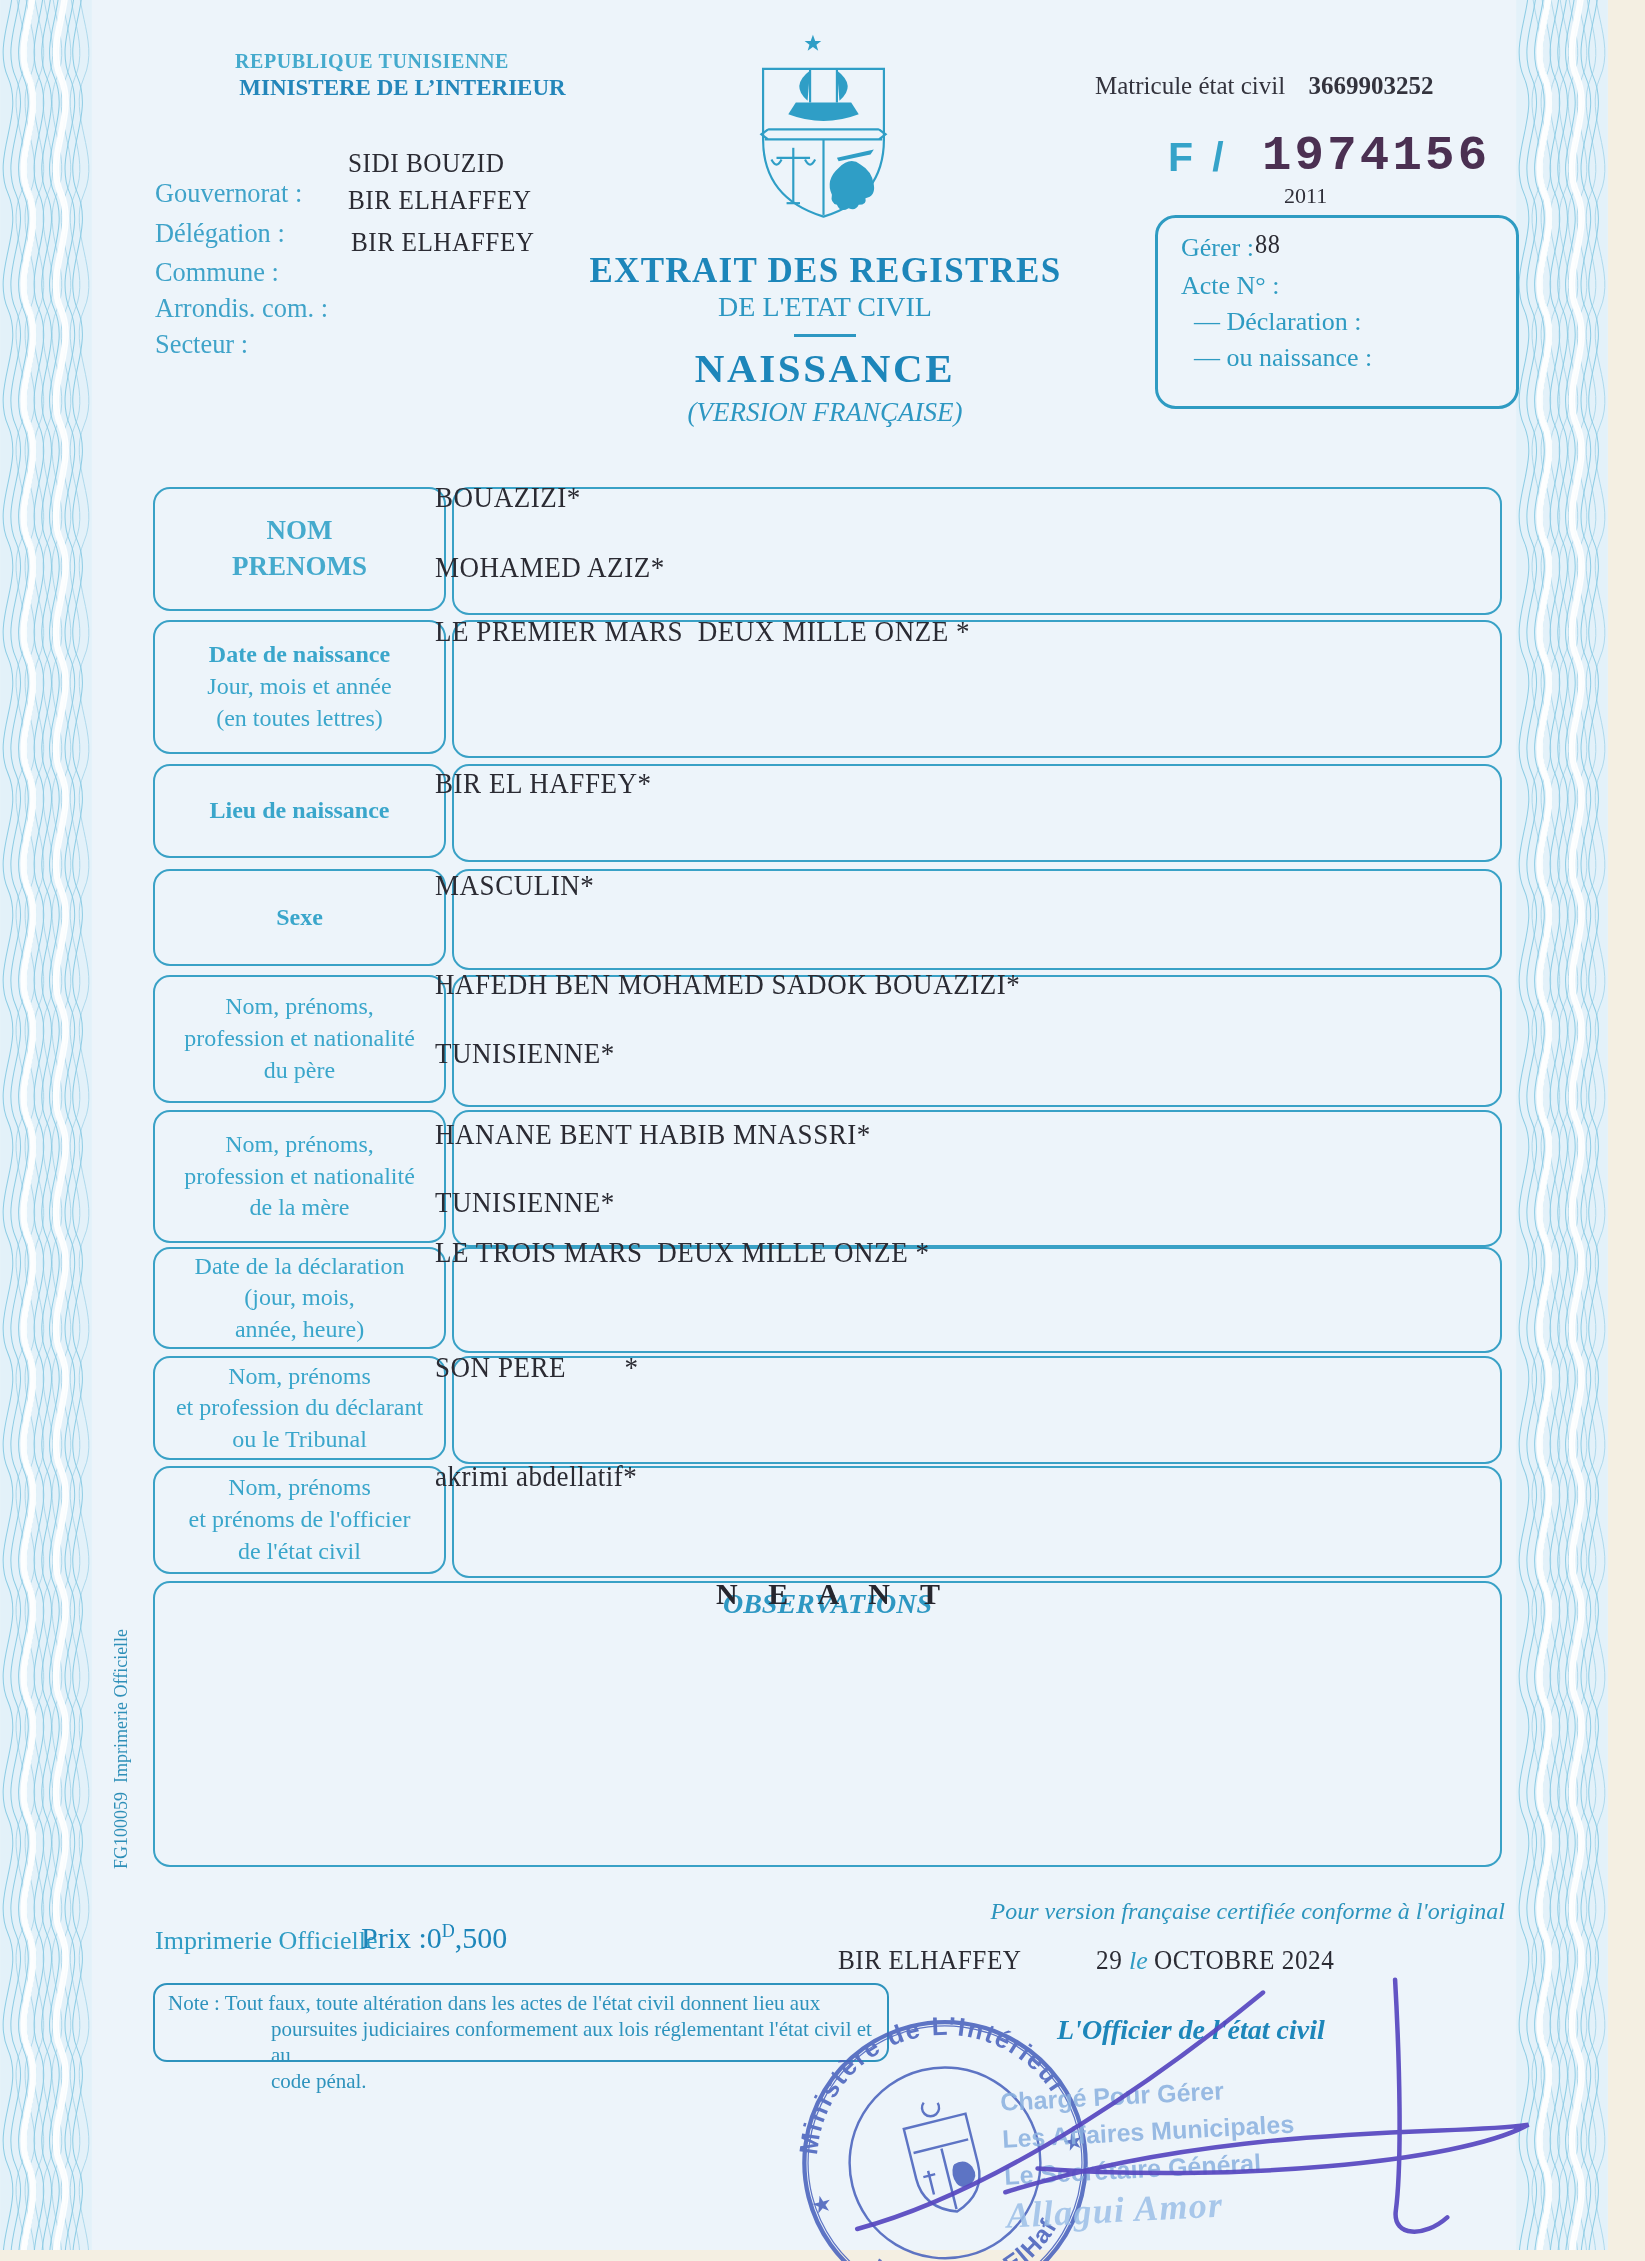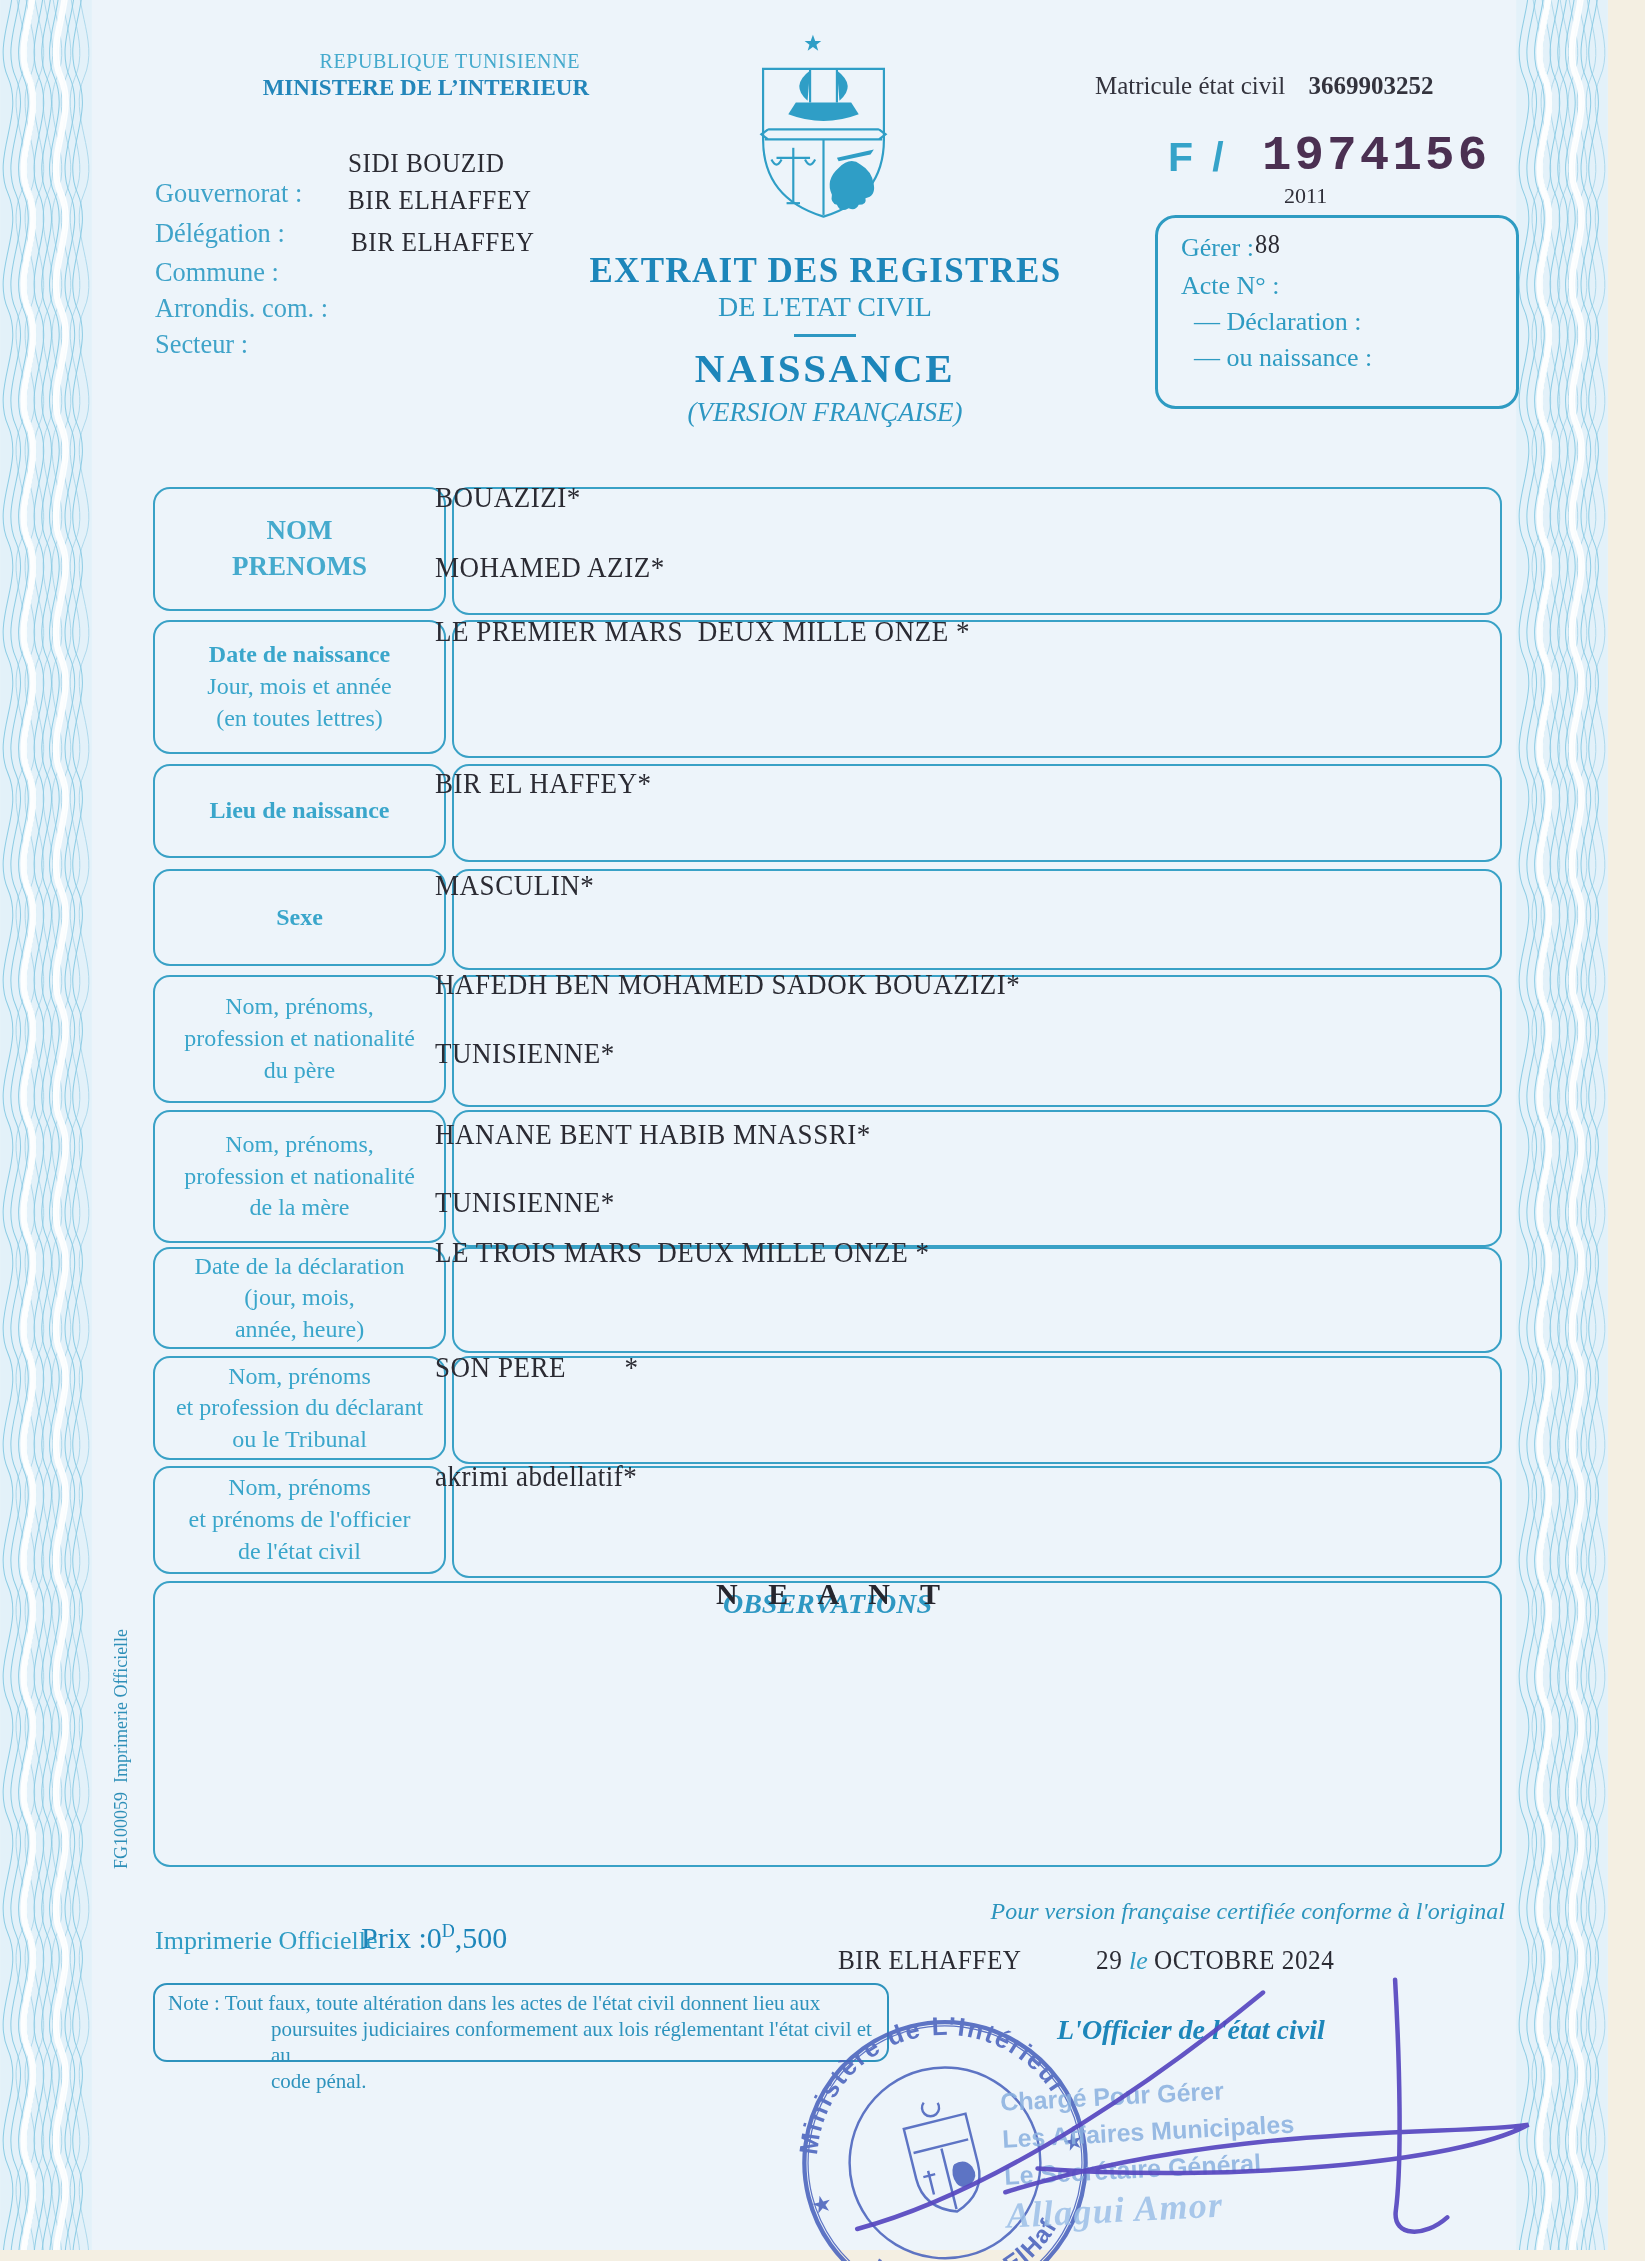--- a/index.html
+++ b/index.html
@@ -99,22 +99,22 @@
     </g>
     <g stroke="#ffffff" stroke-width="10" opacity=".95">
       <use href="#gw" x="44"></use>
         <use href="#gw" x="94"></use>
     </g>
   </svg>
 
   <div class="abs cream" style="left:1608px;top:0;width:37px;height:2261px;"></div>
   <div class="abs cream" style="left:0;top:2250px;width:1645px;height:11.6px;"></div>
 
-  <div class="abs teal-lt" style="left:245px;top:50px;width:335px;text-align:right;font-size:20px;letter-spacing:0.6px;">REPUBLIQUE TUNISIENNE</div>
-  <div class="abs teal-bold" style="left:202px;top:75px;width:387px;text-align:right;font-size:23px;color:#2386ba;">MINISTERE DE L’INTERIEUR</div>
+  <div class="abs teal-lt" style="left:235px;top:50px;width:335px;text-align:left;font-size:20px;letter-spacing:0.6px;font-weight:bold;">REPUBLIQUE TUNISIENNE</div>
+  <div class="abs teal-bold" style="left:209px;top:75px;width:387px;text-align:center;font-size:23px;color:#2386ba;">MINISTERE DE L’INTERIEUR</div>
 
   <div class="abs hdr-val" style="left:348px;top:147px;"><span class="typed">SIDI BOUZID</span></div>
   <div class="abs hdr-lbl" style="left:155px;top:178px;">Gouvernorat :</div>
   <div class="abs hdr-val" style="left:348px;top:184px;"><span class="typed">BIR ELHAFFEY</span></div>
   <div class="abs hdr-lbl" style="left:155px;top:218px;">Délégation :</div>
   <div class="abs hdr-val" style="left:351px;top:226px;"><span class="typed">BIR ELHAFFEY</span></div>
   <div class="abs hdr-lbl" style="left:155px;top:257px;">Commune :</div>
   <div class="abs hdr-lbl" style="left:155px;top:293px;">Arrondis. com. :</div>
   <div class="abs hdr-lbl" style="left:155px;top:329px;">Secteur :</div>
 

